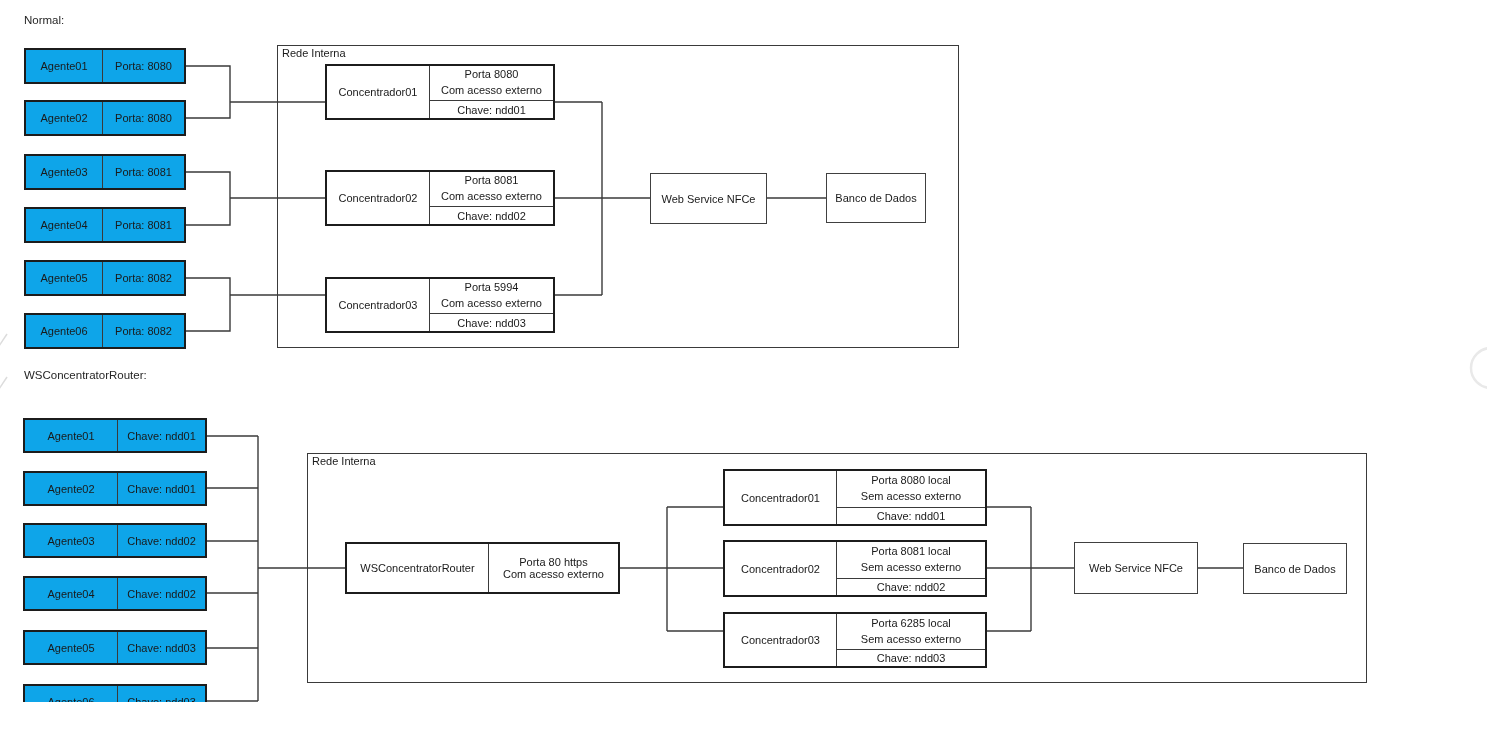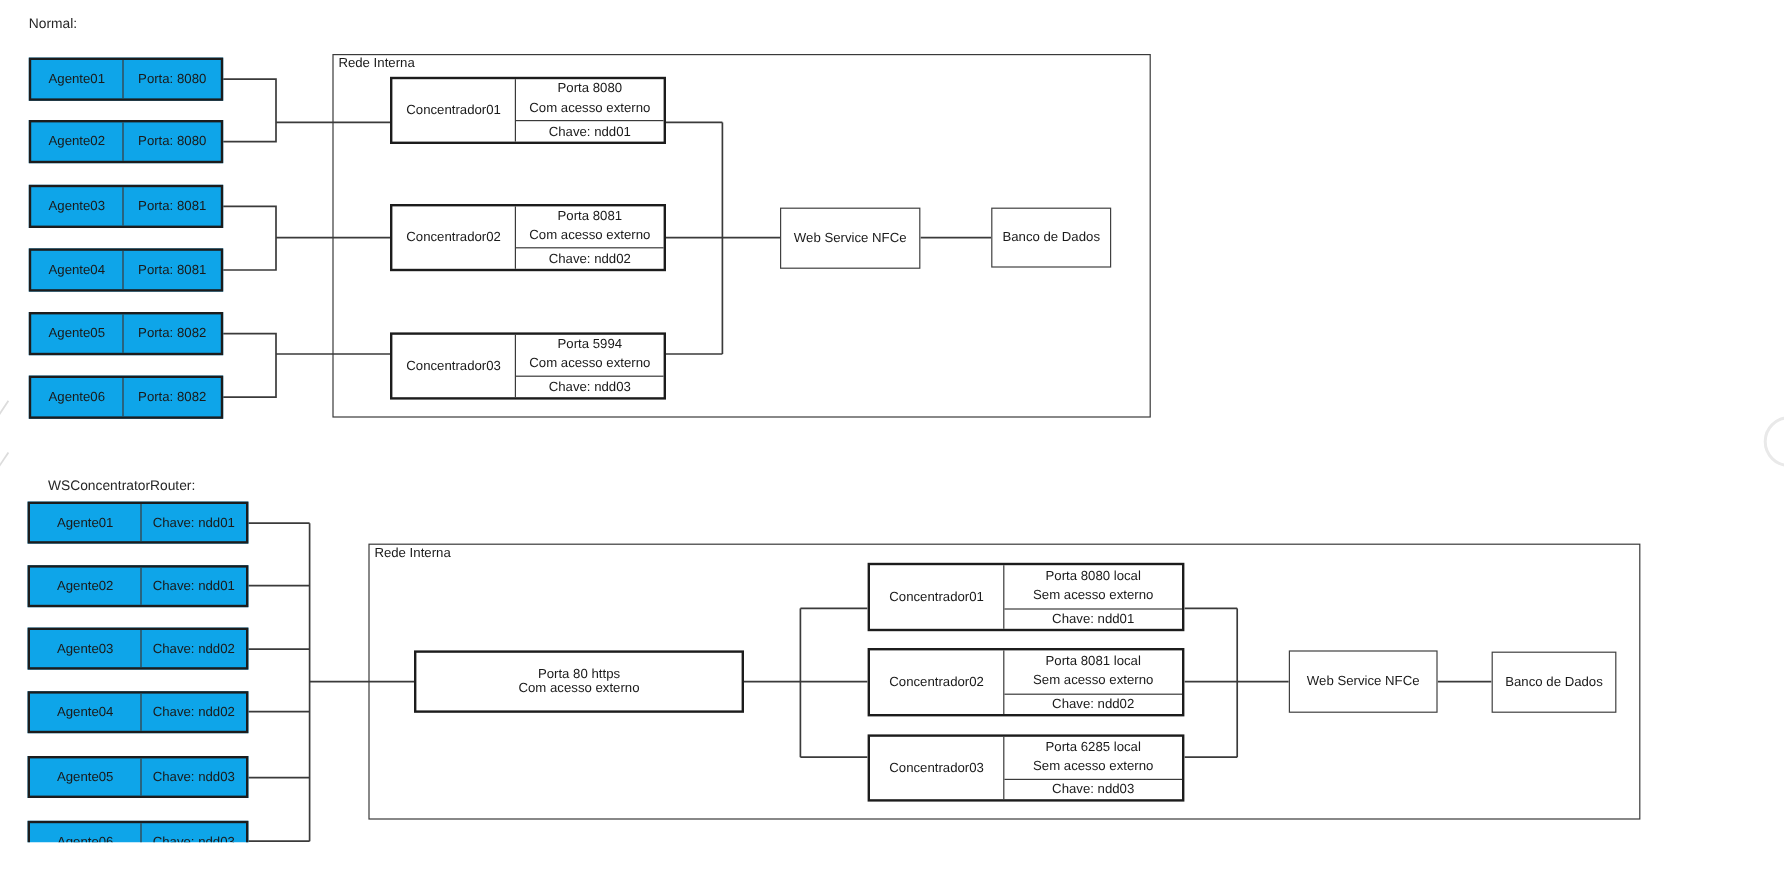--- a/index.html
+++ b/index.html
@@ -167,21 +167,21 @@
         <div>Porta 5994</div>
         <div>Com acesso externo</div>
       </div>
       <div class="c-key" style="height:17px;">Chave: ndd03</div>
     </div>
   </div>
 
   <div class="abs plain" style="left:650px; top:173px; width:117px; height:51px;">Web Service NFCe</div>
   <div class="abs plain" style="left:826px; top:173px; width:100px; height:50px;">Banco de Dados</div>
 
-  <div class="title-label" style="left:24px; top:399px;margin-left:16px;">WSConcentratorRouter:</div>
+  <div class="title-label" style="left:24px; top:369px;">WSConcentratorRouter:</div>
 
   <div class="frame" style="left:307px; top:453px; width:1060px; height:230px;">
     <span class="frame-label">Rede Interna</span>
   </div>
 
   <div class="abs agent" style="left:23px; top:418px; width:184px; height:35px;">
     <div class="a-name" style="width:92px;">Agente01</div>
     <div class="a-info">Chave: ndd01</div>
   </div>
   <div class="abs agent" style="left:23px; top:471px; width:184px; height:35px;">
@@ -199,20 +199,21 @@
   <div class="abs agent" style="left:23px; top:630px; width:184px; height:35px;">
     <div class="a-name" style="width:92px;">Agente05</div>
     <div class="a-info">Chave: ndd03</div>
   </div>
   <div class="abs agent" style="left:23px; top:684px; width:184px; height:35px;">
     <div class="a-name" style="width:92px;">Agente06</div>
     <div class="a-info">Chave: ndd03</div>
   </div>
 
   <div class="abs router" style="left:345px; top:542px; width:275px; height:52px;">
+    <div class="r-name" style="width:141px;">WSConcentratorRouter</div>
     <div class="r-right">
       <div>Porta 80 https</div>
       <div>Com acesso externo</div>
     </div>
   </div>
 
   <div class="abs conc" style="left:723px; top:469px; width:264px; height:57px;">
     <div class="c-name" style="width:111px;">Concentrador01</div>
     <div class="c-right">
       <div class="c-top">

